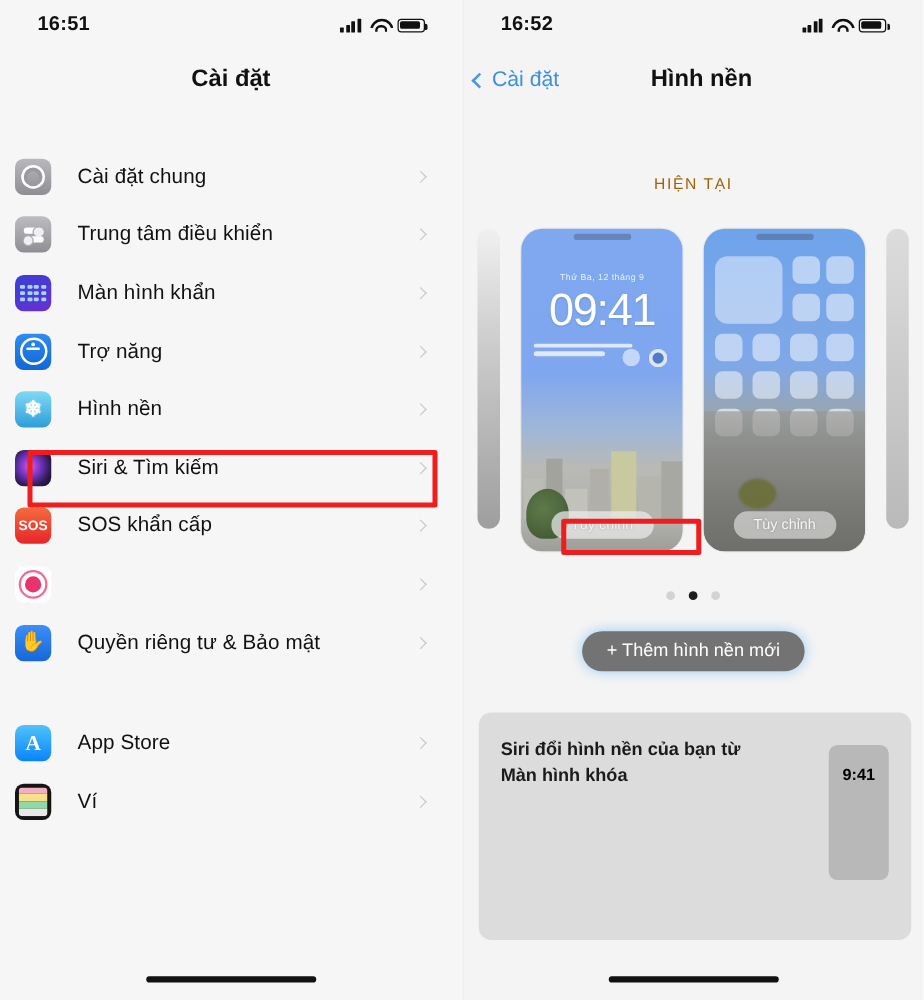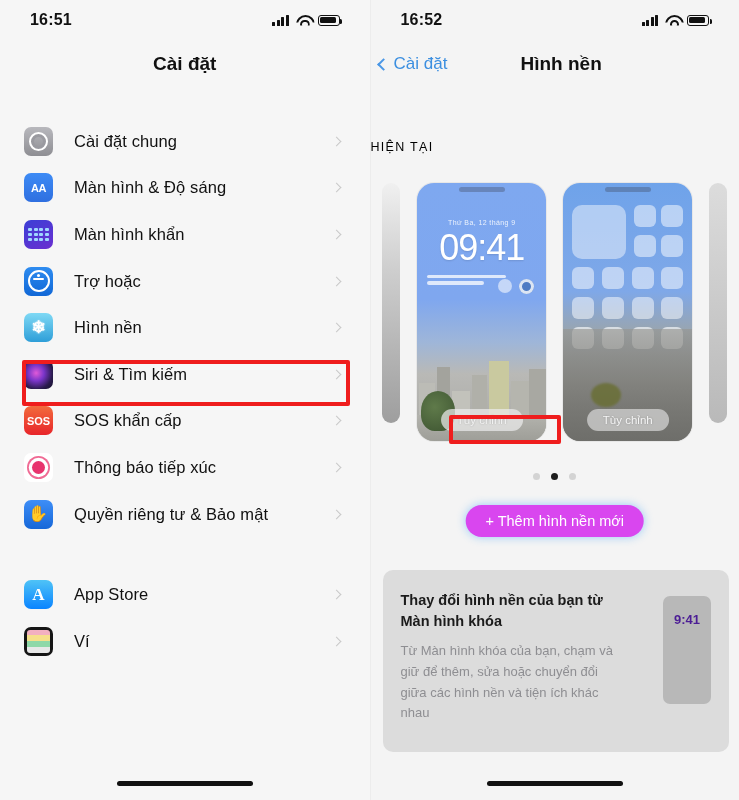--- a/index.html
+++ b/index.html
@@ -57,21 +57,21 @@
   }
   .chev-back {
     width: 9px; height: 9px; border-left: 2.2px solid #4a97e6; border-bottom: 2.2px solid #4a97e6;
     transform: rotate(45deg); margin-right: 1px;
   }
 
   
   .list { position: absolute; top: 118px; left: 0; right: 0; }
   .row {
     position: relative; height: 46.6px;
-    display: flex; align-items: center; padding-left: 24px; cursor: pointer;
+    display: flex; align-items: center; padding-left: 12px; cursor: pointer;
   }
   .row .icon {
     width: 29px; height: 29px; border-radius: 7px; flex: 0 0 29px;
     display: flex; align-items: center; justify-content: center;
     font-size: 11px; font-weight: 700; color: #fff; overflow: hidden; position: relative;
   }
   .row .label { margin-left: 21px; font-size: 16.5px; color: #111; letter-spacing: .1px; }
   .row .chev {
     position: absolute; right: 30px; width: 7px; height: 7px;
     border-right: 1.8px solid #c9c9c9; border-top: 1.8px solid #c9c9c9;
@@ -131,21 +131,21 @@
 
   
   .highlight-box {
     position: absolute; border: 4px solid #ef1d1d; border-radius: 2px;
     pointer-events: none;
   }
 
   
   .section-head {
     position: absolute; top: 140px; left: 0; right: 0;
-    font-size: 12.5px; letter-spacing: 1.3px; color: #000000;
+    text-align: center; font-size: 12.5px; letter-spacing: 1.3px; color: #a16207;
   }
   .cards-row {
     position: absolute; top: 183px; left: 0; right: 0; height: 265px;
     display: flex; align-items: flex-start; justify-content: center; gap: 17px;
   }
   .side-peek {
     width: 18px; height: 240px; border-radius: 12px; flex: 0 0 18px;
     background: linear-gradient(180deg,#dcdcdc,#b9b9b9);
     position: relative; overflow: hidden;
   }
@@ -203,37 +203,37 @@
     text-shadow: 0 0 2px rgba(0,0,0,.25);
   }
   .wp-home .customize-btn { background: rgba(225,225,225,.66); color:#f5f5f5; }
 
   .dots { position: absolute; top: 473px; left: 0; right: 0; display: flex; justify-content: center; gap: 11px; }
   .dots span { width: 7px; height: 7px; border-radius: 50%; background: #d3d3d3; }
   .dots span.active { background: #1d1d1d; }
 
   .add-btn {
     position: absolute; top: 505px; left: 50%; transform: translateX(-50%);
-    padding: 8px 20px; border-radius: 18px; background: #d946ef; color: #fff;
+    padding: 8px 20px; border-radius: 18px; background: #737373; color: #fff;
     font-size: 14.5px; cursor: pointer; white-space: nowrap;
     box-shadow: 0 0 10px rgba(40,150,250,.45);
   }
 
   .info-card {
     position: absolute; top: 570px; left: 12px; right: 10px; height: 182px;
     background: #dcdcdc; border-radius: 10px; padding: 20px 18px;
   }
   .info-title { font-size: 14.5px; font-weight: 700; color: #1b1b1b; line-height: 1.45; width: 205px; }
   .info-body { margin-top: 9px; font-size: 13px; color: #8e8e92; line-height: 1.6; width: 215px; }
   .info-thumb {
     position: absolute; right: 18px; top: 26px; width: 48px; height: 108px;
     border-radius: 7px; background: #b8b8b8;
     display: flex; align-items: flex-start; justify-content: center; padding-top: 16px;
   }
-  .info-thumb .t { color: #4c1d95; font-size: 13px; font-weight: 600; }
+  .info-thumb .t { color: #000000; font-size: 13px; font-weight: 600; }
 
   .home-indicator {
     position: absolute; bottom: 14px; left: 50%; transform: translateX(-50%);
     width: 136px; height: 5px; border-radius: 3px; background: #111;
   }
 </style>
 </head>
 <body>
 
 <div class="screen">
@@ -259,26 +259,29 @@
     </div>
 
     <div class="list">
 
       <div class="row">
         <div class="icon ic-gear"></div>
         <div class="label">Cài đặt chung</div>
         <div class="chev"></div>
       </div>
 
-
-      <div class="row">
-        <div class="icon ic-aa">AA</div>
-        <div class="label">Màn hình &amp; Độ sáng</div>
-        <div class="chev"></div>
-      </div>
+      <div class="row">
+        <div class="icon ic-cc">
+            <i></i>
+            <i></i>
+          </div>
+        <div class="label">Trung tâm điều khiển</div>
+        <div class="chev"></div>
+      </div>
+
 
       <div class="row">
         <div class="icon ic-home">
           <div class="grid">
               <span></span>
               <span></span>
               <span></span>
               <span></span>
               <span></span>
               <span></span>
@@ -291,21 +294,21 @@
             </div>
         </div>
         <div class="label">Màn hình khẩn</div>
         <div class="chev"></div>
       </div>
 
       <div class="row">
         <div class="icon ic-acc">
             <span class="man"></span>
           </div>
-        <div class="label">Trợ hoặc</div>
+        <div class="label">Trợ năng</div>
         <div class="chev"></div>
       </div>
 
       <div class="row">
         <div class="icon ic-wall">
             <span class="flake">❄</span>
           </div>
         <div class="label">Hình nền</div>
         <div class="chev"></div>
       </div>
@@ -320,21 +323,20 @@
       <div class="row">
         <div class="icon ic-sos">SOS</div>
         <div class="label">SOS khẩn cấp</div>
         <div class="chev"></div>
       </div>
 
       <div class="row">
         <div class="icon ic-exp">
             <span class="dot"></span>
           </div>
-        <div class="label">Thông báo tiếp xúc</div>
         <div class="chev"></div>
       </div>
 
 
       <div class="row">
         <div class="icon ic-priv">
             <span class="hand">✋</span>
           </div>
         <div class="label">Quyền riêng tư &amp; Bảo mật</div>
         <div class="chev"></div>
@@ -463,22 +465,21 @@
 
     <div class="dots">
       <span></span>
       <span class="active"></span>
       <span></span>
     </div>
 
     <div class="add-btn">+ Thêm hình nền mới</div>
 
     <div class="info-card">
-      <div class="info-title">Thay đổi hình nền của bạn từ Màn hình khóa</div>
-      <div class="info-body">Từ Màn hình khóa của bạn, chạm và giữ để thêm, sửa hoặc chuyển đổi giữa các hình nền và tiện ích khác nhau</div>
+      <div class="info-title">Siri đổi hình nền của bạn từ Màn hình khóa</div>
       <div class="info-thumb">
         <span class="t">9:41</span>
       </div>
     </div>
 
     <div class="home-indicator"></div>
   </div>
 
 </div>
 

